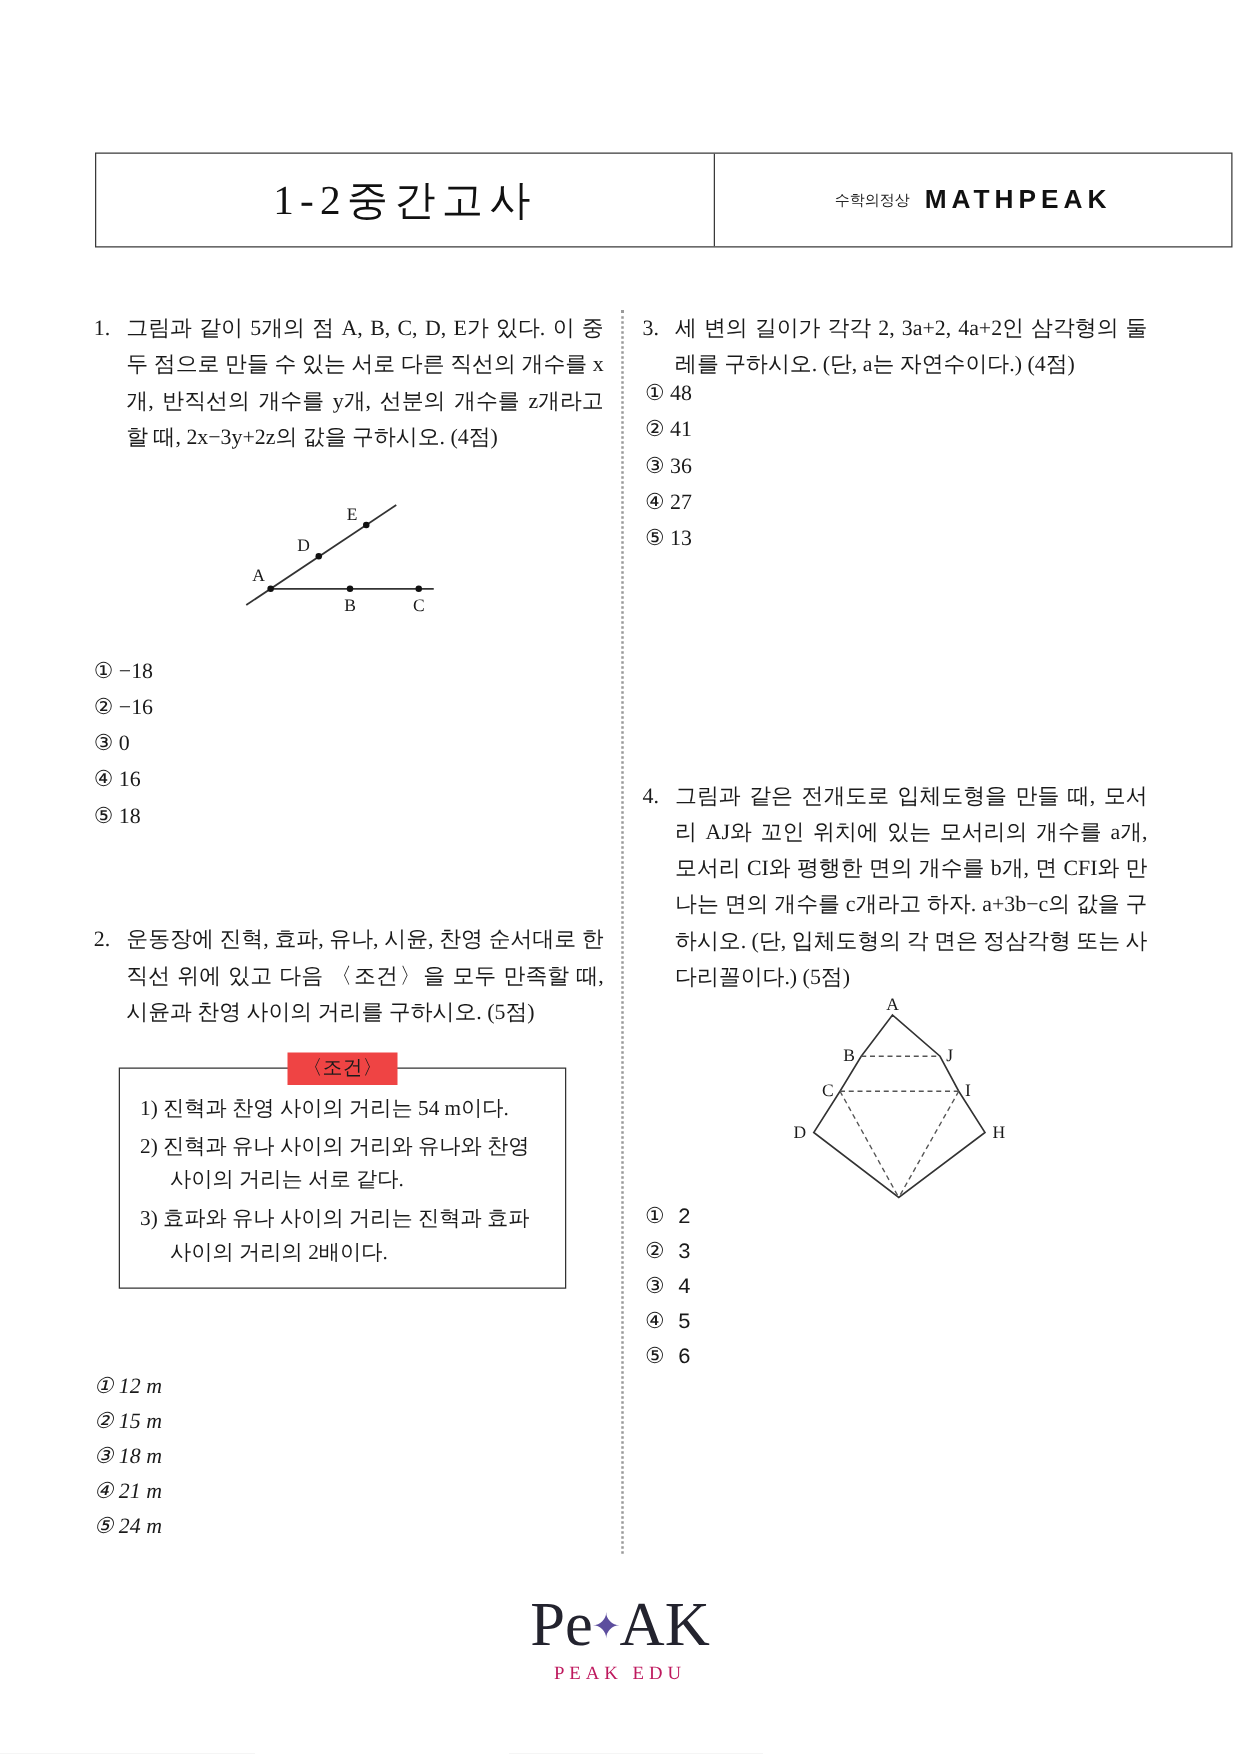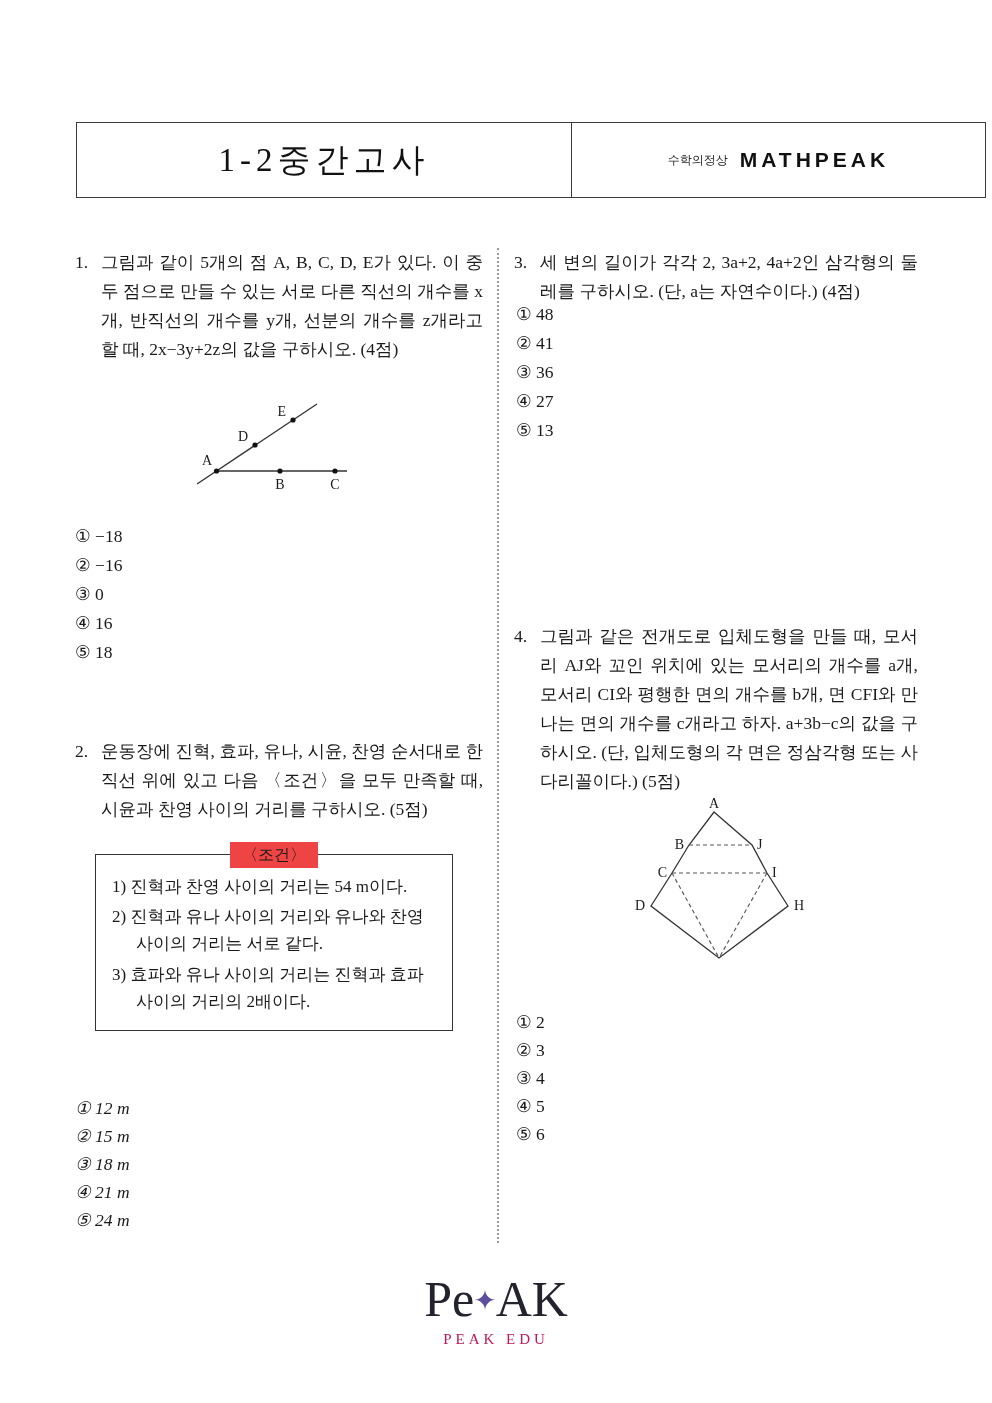--- a/index.html
+++ b/index.html
@@ -42,21 +42,21 @@
   .q2 { left:75px;  top:737px; width:408px; }
   .q3 { left:514px; top:248px; width:404px; }
   .q4 { left:514px; top:622px; width:404px; }
 
   .choices { position:absolute; font-size:17.5px; }
   .choice { line-height:1.66; }
   .q1-choices { left:75px;  top:522px; }
   .q2-choices { left:75px;  top:1094px;font-style:italic; }
   .q2-choices .choice { line-height:1.6; }
   .q3-choices { left:516px; top:300px; }
-  .q4-choices { left:516px; top:1008px; }
+  .q4-choices { left:516px; top:960px;font-family:Liberation Mono, monospace; }
   .q4-choices .choice { line-height:1.6; }
 
   
   .cond-box {
     position:absolute; left:95px; top:854px; width:358px; box-sizing:border-box;
     border:1.6px solid #333; padding:18px 14px 12px 16px;
     font-size:17px; line-height:1.6;
   }
   .cond-title {
     position:absolute; top:-13px; left:50%; transform:translateX(-50%);

